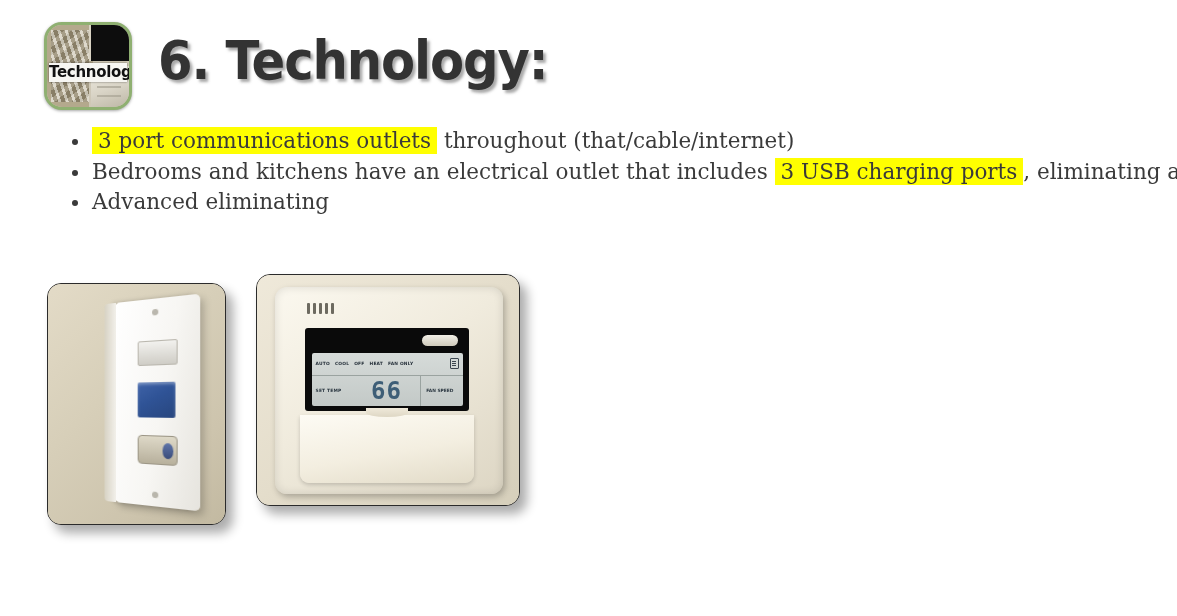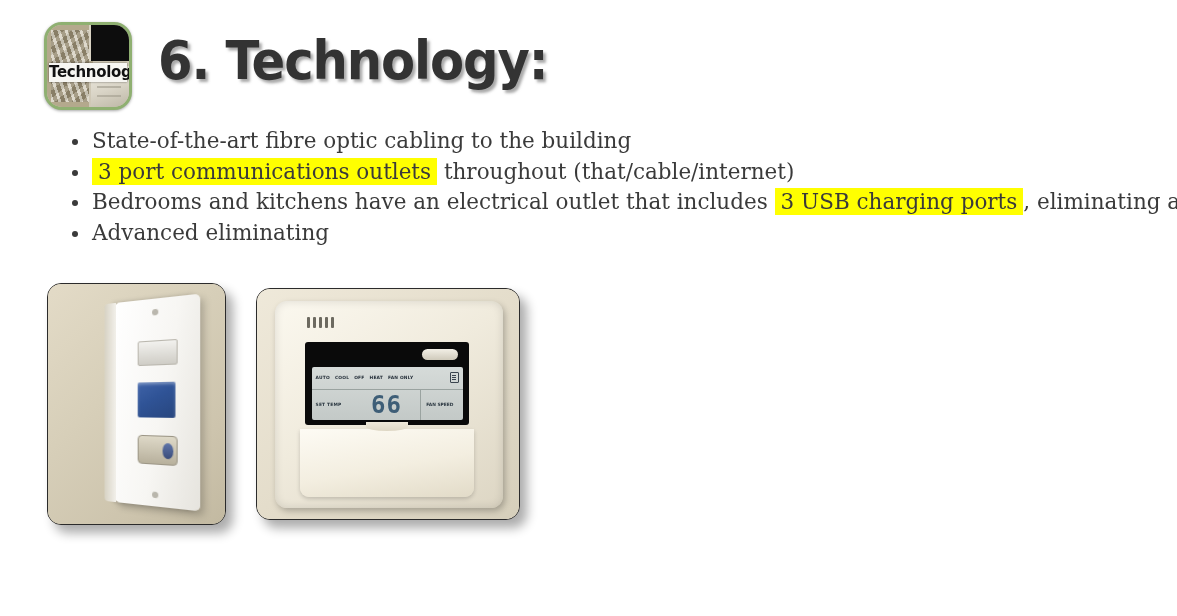--- a/index.html
+++ b/index.html
@@ -163,21 +163,21 @@
     background: #d8d0bd;
   }
   #photo-outlet {
     left: 47px;
     top: 283px;
     width: 177px;
     height: 240px;
   }
   #photo-thermostat {
     left: 256px;
-    top: 288px;
+    top: 274px;
     width: 262px;
     height: 230px;
   }
 
   
   .outlet-wall {
     position: absolute;
     inset: 0;
     background: linear-gradient(135deg, #e3dbc7 0%, #d7cfb9 40%, #cdc4ad 75%, #c2b9a1 100%);
   }
@@ -407,23 +407,20 @@
     <div class="photo-a"></div>
     <div class="photo-b"></div>
     <div class="photo-c"></div>
     <div class="icon-label">Technology</div>
   </div>
 
   <div class="slide-title">6. Technology:</div>
 </div>
 
 <ul class="bullet-list">
-  <li>
-    <span>State-of-the-art fibre optic cabling to the building</span>
-  </li>
   <li>
     <span class="hl">3 port communications outlets</span><span> throughout (that/cable/internet)</span>
   </li>
   <li>
     <span>Bedrooms and kitchens have an electrical outlet that includes </span><span class="hl">3 USB charging ports</span><span>, eliminating adapters</span>
   </li>
   <li>
     <span>Advanced eliminating</span>
   </li>
 </ul>

